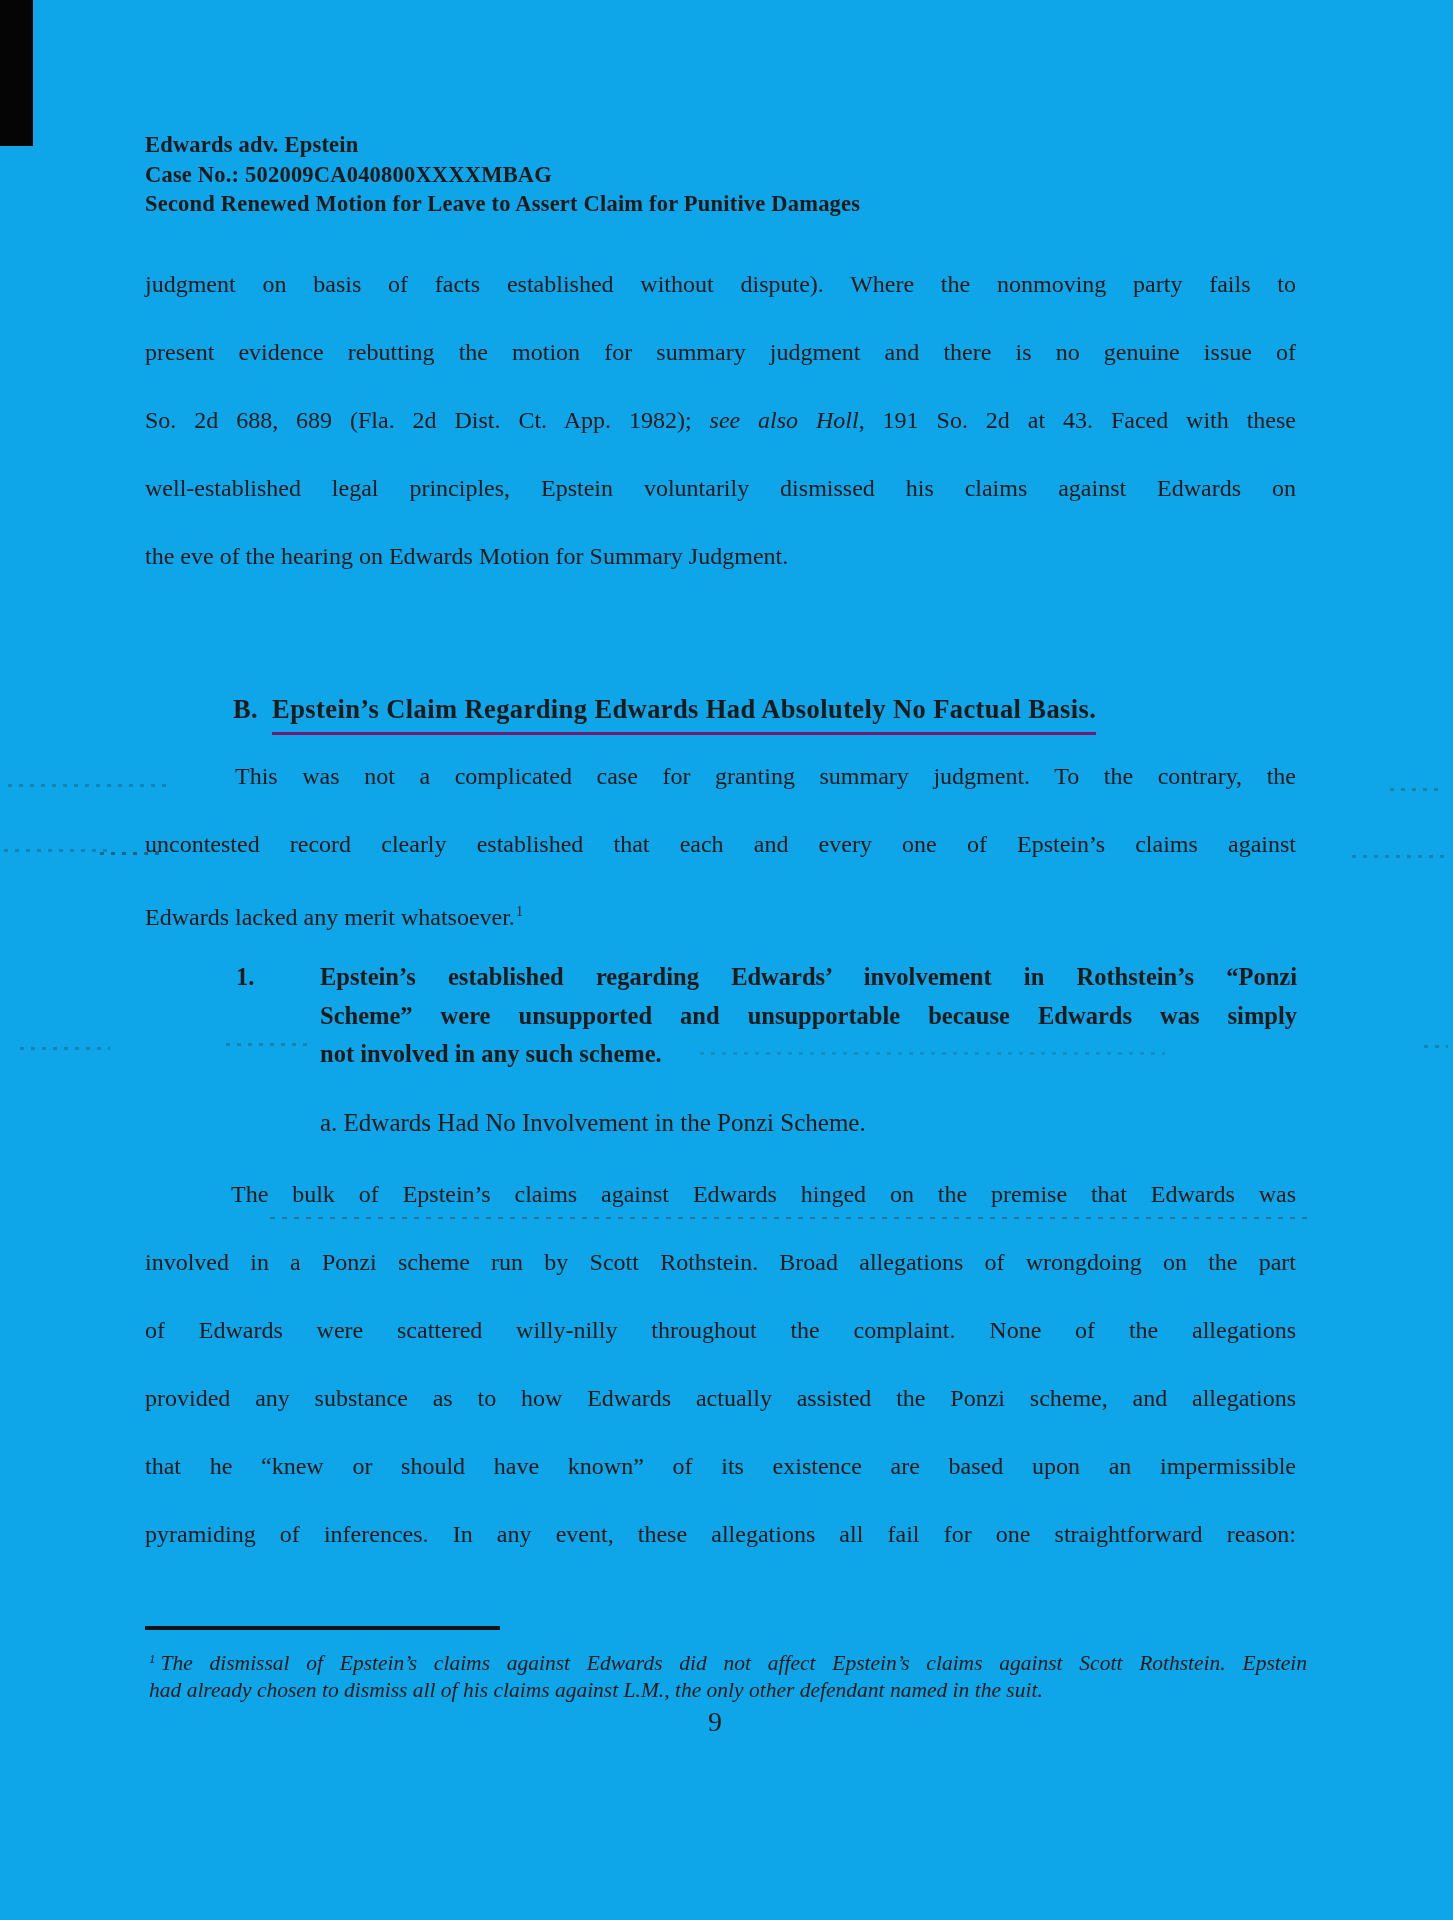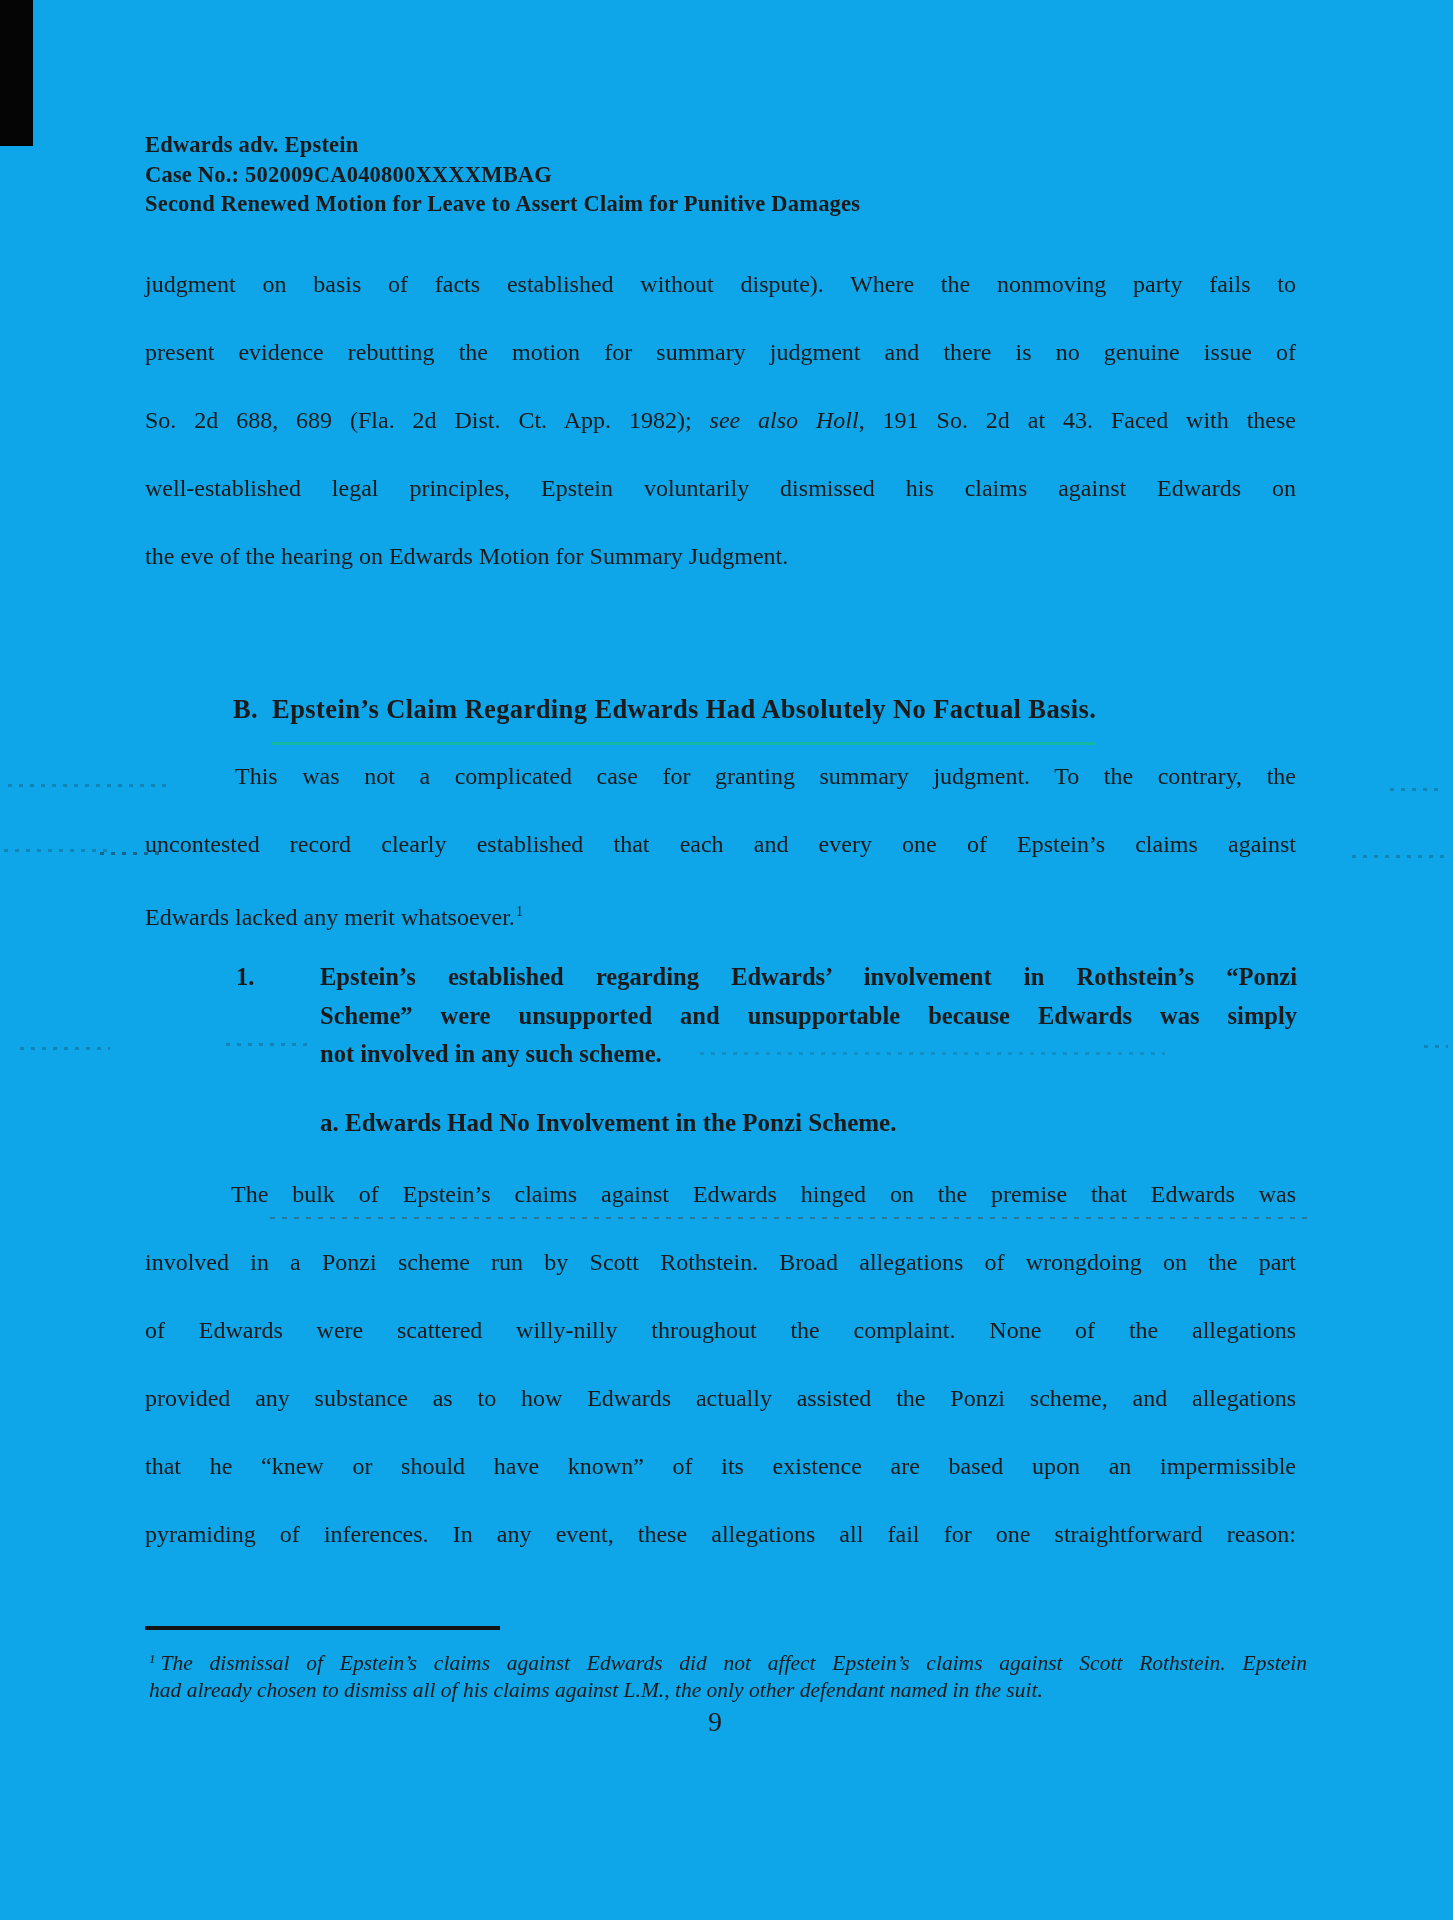--- a/index.html
+++ b/index.html
@@ -15,26 +15,26 @@
   .just{text-align:justify;text-align-last:justify;}
   .ind90{padding-left:90px;}
   .ind86{padding-left:86px;}
   .it{font-style:italic;}
   .p1{top:250px;}
   .p2{top:742px;}
   .p3{top:1160px;}
   .fnref{font-size:14px;vertical-align:9px;margin-left:1px;}
   .hb{position:absolute;left:233px;top:694px;font-size:26.5px;font-weight:700;letter-spacing:.4px;white-space:nowrap;}
   .hb-label{margin-right:14px;}
-  .hb-title{border-bottom:3px solid #14b8a6;padding-bottom:18px;}
+  .hb-title{border-bottom:3px solid #701a75;padding-bottom:8px;}
   .h1{position:absolute;left:236px;top:958px;width:1061px;font-size:24.5px;font-weight:700;}
   .h1-label{position:absolute;left:0;top:0;line-height:38.5px;}
   .h1-text{margin-left:84px;}
   .h1-text .line{height:38.5px;line-height:38.5px;}
-  .ha{position:absolute;left:320px;top:1109px;font-size:25px;font-weight:700;white-space:nowrap;}
+  .ha{position:absolute;left:320px;top:1109px;font-size:25px;font-weight:400;white-space:nowrap;}
   .fn-rule{position:absolute;left:145px;top:1626px;width:355px;border-top:4px solid #141414;}
   .fn{position:absolute;left:149px;top:1644px;width:1158px;font-size:21.5px;font-style:italic;}
   .fn .fn-line{height:30.5px;line-height:30.5px;}
   .fnref2{font-size:13px;vertical-align:7px;margin-right:5px;}
   .pgnum{position:absolute;left:708px;top:1706px;font-size:28px;}
   .bates{
     position:absolute;right:32px;top:1864px;
     font-family:"Liberation Sans","DejaVu Sans",sans-serif;
     font-size:29px;color:#2a2a2a;letter-spacing:.5px;
   }

